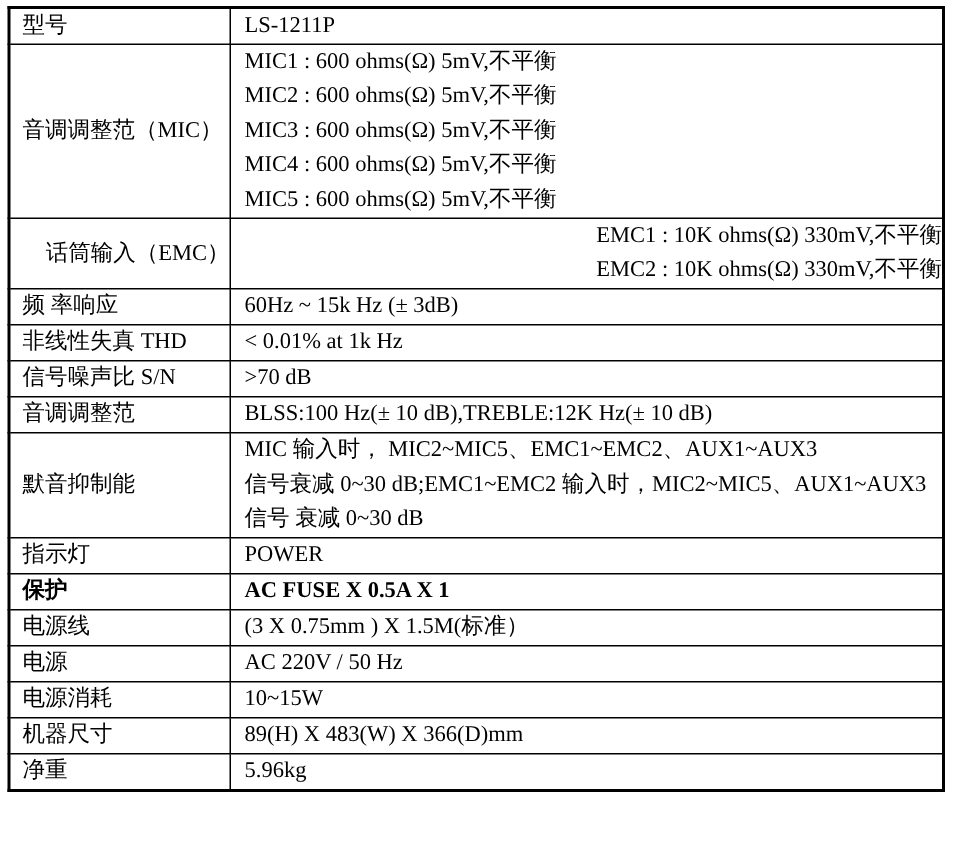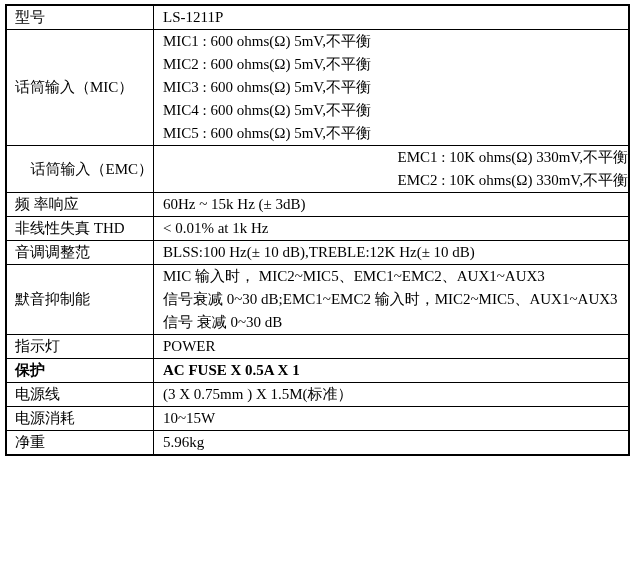--- a/index.html
+++ b/index.html
@@ -51,21 +51,21 @@
 
 <table class="spec-table">
   <tbody id="spec-body">
       <tr style="height: 23px;">
         <td class="label-cell">型号</td>
         <td class="value-cell">
           <div class="value-line">LS-1211P</div>
         </td>
       </tr>
       <tr style="height: 115px;">
-        <td class="label-cell">话筒输入（MIC）</td>
+        <td class="label-cell">音调调整范（MIC）</td>
         <td class="value-cell">
           <div class="value-line">MIC1 : 600 ohms(Ω) 5mV,不平衡</div>
           <div class="value-line">MIC2 : 600 ohms(Ω) 5mV,不平衡</div>
           <div class="value-line">MIC3 : 600 ohms(Ω) 5mV,不平衡</div>
           <div class="value-line">MIC4 : 600 ohms(Ω) 5mV,不平衡</div>
           <div class="value-line">MIC5 : 600 ohms(Ω) 5mV,不平衡</div>
         </td>
       </tr>
       <tr style="height: 46px; text-align: right;">
         <td class="label-cell">话筒输入（EMC）</td>
@@ -77,20 +77,26 @@
       <tr style="height: 23px; margin-top: 12px;">
         <td class="label-cell">频 率响应</td>
         <td class="value-cell">
           <div class="value-line">60Hz ~ 15k Hz (± 3dB)</div>
         </td>
       </tr>
       <tr style="height: 23px;">
         <td class="label-cell">非线性失真 THD</td>
         <td class="value-cell">
           <div class="value-line">&lt; 0.01% at 1k Hz</div>
+        </td>
+      </tr>
+      <tr style="height: 23px;">
+        <td class="label-cell">信号噪声比 S/N</td>
+        <td class="value-cell">
+          <div class="value-line">&gt;70 dB</div>
         </td>
       </tr>
       <tr style="height: 23px;">
         <td class="label-cell">音调调整范</td>
         <td class="value-cell">
           <div class="value-line">BLSS:100 Hz(± 10 dB),TREBLE:12K Hz(± 10 dB)</div>
         </td>
       </tr>
       <tr style="height: 69px;">
         <td class="label-cell">默音抑制能</td>
@@ -110,24 +116,36 @@
         <td class="value-cell">
           <div class="value-line">AC FUSE X 0.5A X 1</div>
         </td>
       </tr>
       <tr style="height: 23px;">
         <td class="label-cell">电源线</td>
         <td class="value-cell">
           <div class="value-line">(3 X 0.75mm ) X 1.5M(标准）</div>
         </td>
       </tr>
+      <tr style="height: 23px;">
+        <td class="label-cell">电源</td>
+        <td class="value-cell">
+          <div class="value-line">AC 220V / 50 Hz</div>
+        </td>
+      </tr>
       <tr style="height: 23px; margin-top: 35px;">
         <td class="label-cell">电源消耗</td>
         <td class="value-cell">
           <div class="value-line">10~15W</div>
+        </td>
+      </tr>
+      <tr style="height: 23px;">
+        <td class="label-cell">机器尺寸</td>
+        <td class="value-cell">
+          <div class="value-line">89(H) X 483(W) X 366(D)mm</div>
         </td>
       </tr>
       <tr style="height: 23px;">
         <td class="label-cell">净重</td>
         <td class="value-cell">
           <div class="value-line">5.96kg</div>
         </td>
       </tr>
     </tbody>
 </table>

